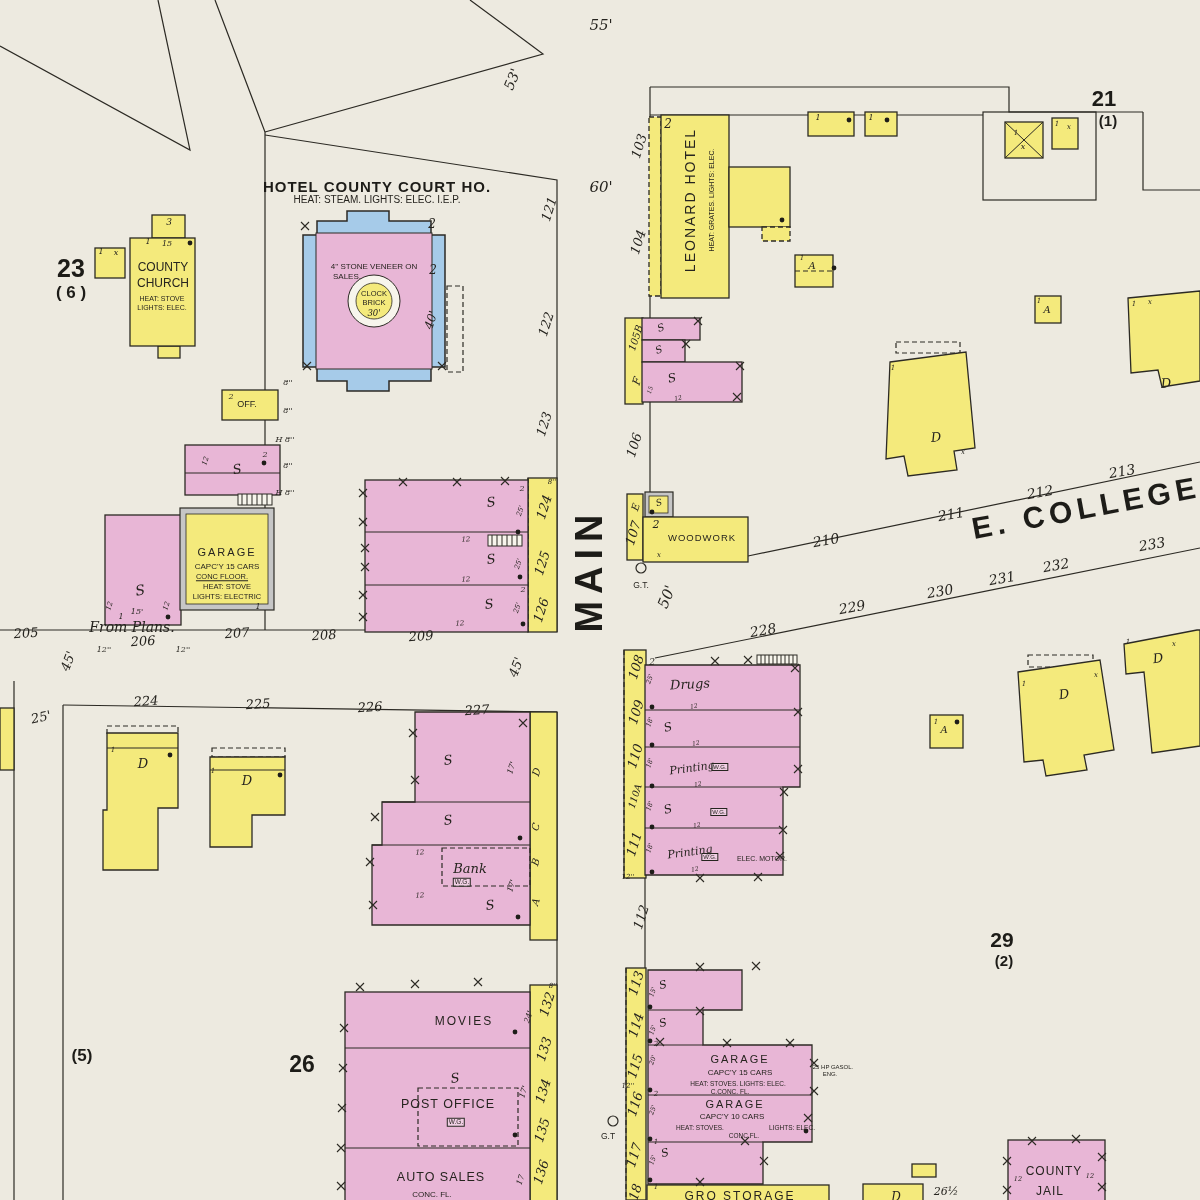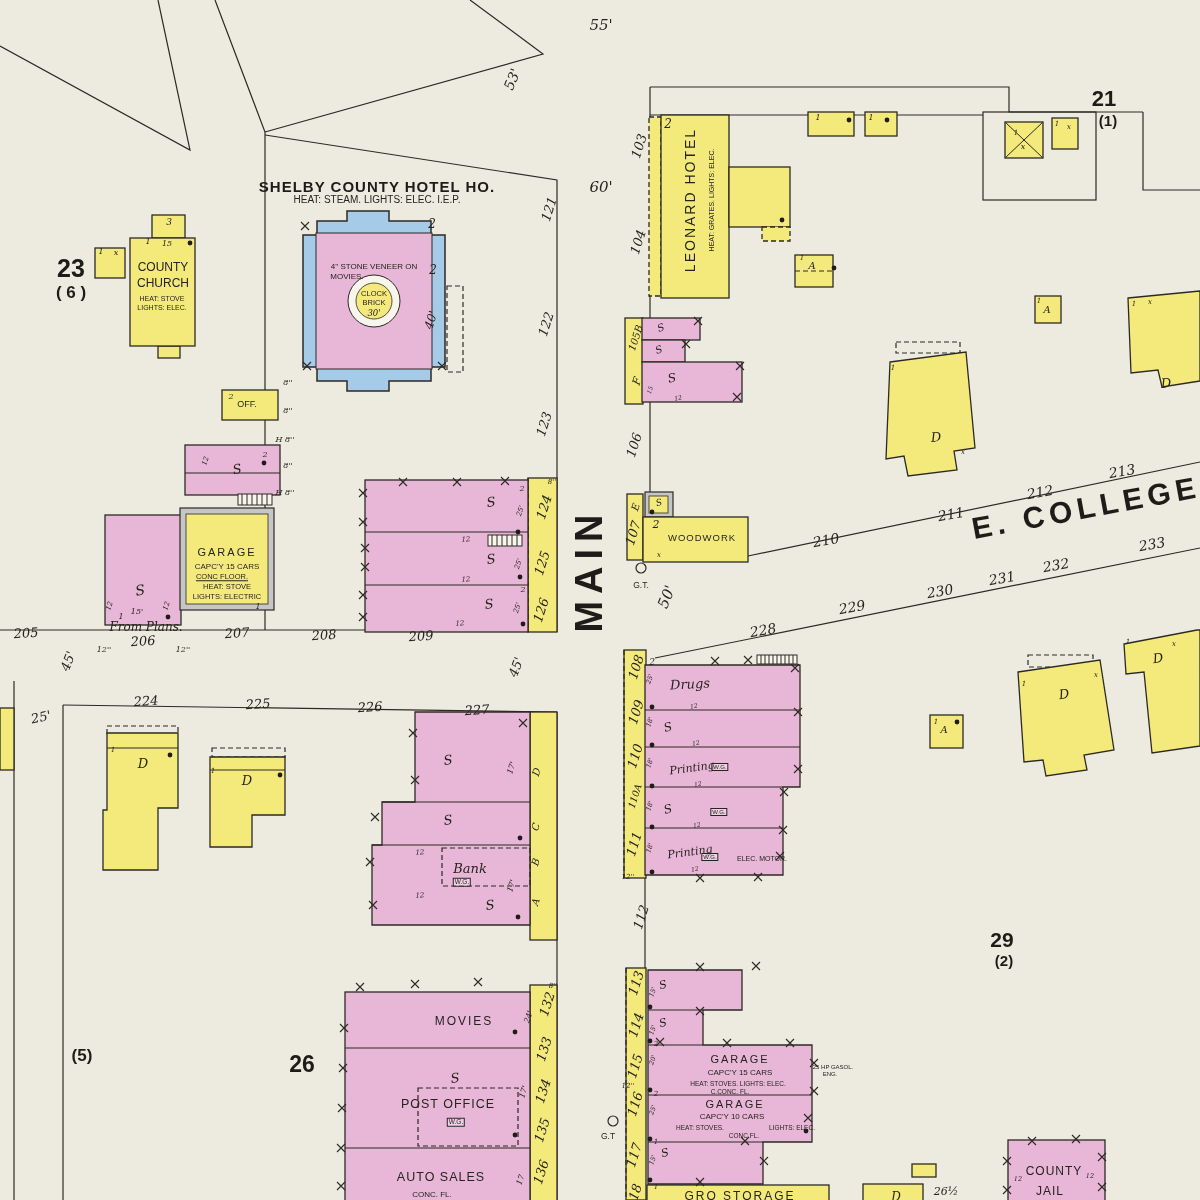--- a/index.html
+++ b/index.html
@@ -294,21 +294,21 @@
       <div class="lbl bn" style="left: 1002px; top: 939px; font-size: 21px; transform: translate(-50%, -50%);">29</div>
       <div class="lbl bn2" style="left: 1004px; top: 960px; font-size: 15px; transform: translate(-50%, -50%);">(2)</div>
       <div class="lbl" style="left: 601px; top: 25px; font-size: 15px; transform: translate(-50%, -50%);">55'</div>
       <div class="lbl" style="left: 512px; top: 79px; font-size: 14px; transform: translate(-50%, -50%) rotate(-68deg);">53'</div>
       <div class="lbl" style="left: 601px; top: 187px; font-size: 15px; transform: translate(-50%, -50%);">60'</div>
       <div class="lbl" style="left: 667px; top: 597px; font-size: 15px; transform: translate(-50%, -50%) rotate(-68deg);">50'</div>
       <div class="lbl" style="left: 68px; top: 661px; font-size: 13px; transform: translate(-50%, -50%) rotate(-68deg);">45'</div>
       <div class="lbl" style="left: 516px; top: 667px; font-size: 13px; transform: translate(-50%, -50%) rotate(-68deg);">45'</div>
       <div class="lbl" style="left: 41px; top: 717px; font-size: 13px; transform: translate(-50%, -50%) rotate(-12deg);">25'</div>
       <div class="lbl" style="left: 26px; top: 633px; font-size: 13px; transform: translate(-50%, -50%) rotate(-4deg);">205</div>
-      <div class="lbl" style="left: 146px; top: 627px; font-size: 12px; transform: translate(-50%, -50%); text-align: right;">From Plans.</div>
+      <div class="lbl" style="left: 132px; top: 627px; font-size: 14px; transform: translate(-50%, -50%); text-align: right;">From Plans.</div>
       <div class="lbl" style="left: 143px; top: 641px; font-size: 13px; transform: translate(-50%, -50%) rotate(-4deg);">206</div>
       <div class="lbl" style="left: 104px; top: 650px; font-size: 8px; transform: translate(-50%, -50%);">12''</div>
       <div class="lbl" style="left: 183px; top: 650px; font-size: 8px; transform: translate(-50%, -50%);">12''</div>
       <div class="lbl" style="left: 237px; top: 633px; font-size: 13px; transform: translate(-50%, -50%) rotate(-4deg);">207</div>
       <div class="lbl" style="left: 324px; top: 635px; font-size: 13px; transform: translate(-50%, -50%) rotate(-4deg);">208</div>
       <div class="lbl" style="left: 421px; top: 636px; font-size: 13px; transform: translate(-50%, -50%) rotate(-4deg);">209</div>
       <div class="lbl" style="left: 146px; top: 701px; font-size: 13px; transform: translate(-50%, -50%) rotate(-4deg);">224</div>
       <div class="lbl" style="left: 258px; top: 704px; font-size: 13px; transform: translate(-50%, -50%) rotate(-4deg);">225</div>
       <div class="lbl" style="left: 370px; top: 707px; font-size: 13px; transform: translate(-50%, -50%) rotate(-4deg);">226</div>
       <div class="lbl" style="left: 477px; top: 710px; font-size: 13px; transform: translate(-50%, -50%) rotate(-4deg);">227</div>
@@ -353,24 +353,24 @@
       <div class="lbl" style="left: 826px; top: 540px; font-size: 14px; transform: translate(-50%, -50%) rotate(-10deg);">210</div>
       <div class="lbl" style="left: 951px; top: 514px; font-size: 14px; transform: translate(-50%, -50%) rotate(-10deg);">211</div>
       <div class="lbl" style="left: 1040px; top: 492px; font-size: 14px; transform: translate(-50%, -50%) rotate(-10deg);">212</div>
       <div class="lbl" style="left: 1122px; top: 471px; font-size: 14px; transform: translate(-50%, -50%) rotate(-10deg);">213</div>
       <div class="lbl" style="left: 763px; top: 630px; font-size: 14px; transform: translate(-50%, -50%) rotate(-10deg);">228</div>
       <div class="lbl" style="left: 852px; top: 607px; font-size: 14px; transform: translate(-50%, -50%) rotate(-10deg);">229</div>
       <div class="lbl" style="left: 940px; top: 591px; font-size: 14px; transform: translate(-50%, -50%) rotate(-10deg);">230</div>
       <div class="lbl" style="left: 1002px; top: 578px; font-size: 14px; transform: translate(-50%, -50%) rotate(-10deg);">231</div>
       <div class="lbl" style="left: 1056px; top: 565px; font-size: 14px; transform: translate(-50%, -50%) rotate(-10deg);">232</div>
       <div class="lbl" style="left: 1152px; top: 544px; font-size: 14px; transform: translate(-50%, -50%) rotate(-10deg);">233</div>
-      <div class="lbl capb" style="left: 377px; top: 186px; font-size: 15px; letter-spacing: 1px; transform: translate(-50%, -50%);">SHELBY COUNTY HOTEL HO.</div>
+      <div class="lbl capb" style="left: 377px; top: 186px; font-size: 15px; letter-spacing: 1px; transform: translate(-50%, -50%);">HOTEL COUNTY COURT HO.</div>
       <div class="lbl cap" style="left: 377px; top: 200px; font-size: 10px; transform: translate(-50%, -50%);">HEAT: STEAM. LIGHTS: ELEC. I.E.P.</div>
       <div class="lbl cap" style="left: 374px; top: 267px; font-size: 8px; transform: translate(-50%, -50%);">4'' STONE VENEER ON</div>
-      <div class="lbl cap" style="left: 347px; top: 277px; font-size: 8px; transform: translate(-50%, -50%);">MOVIES.</div>
+      <div class="lbl cap" style="left: 347px; top: 277px; font-size: 8px; transform: translate(-50%, -50%);">SALES.</div>
       <div class="lbl cap" style="left: 374px; top: 294px; font-size: 7.5px; transform: translate(-50%, -50%);">CLOCK</div>
       <div class="lbl cap" style="left: 374px; top: 303px; font-size: 7.5px; transform: translate(-50%, -50%);">BRICK</div>
       <div class="lbl" style="left: 374px; top: 313px; font-size: 8.5px; transform: translate(-50%, -50%);">30'</div>
       <div class="lbl" style="left: 431px; top: 320px; font-size: 12px; transform: translate(-50%, -50%) rotate(-72deg);">40'</div>
       <div class="lbl" style="left: 432px; top: 224px; font-size: 12px; transform: translate(-50%, -50%);">2</div>
       <div class="lbl" style="left: 433px; top: 270px; font-size: 12px; transform: translate(-50%, -50%);">2</div>
       <div class="lbl cap" style="left: 163px; top: 267px; font-size: 12px; transform: translate(-50%, -50%);">COUNTY</div>
       <div class="lbl cap" style="left: 163px; top: 283px; font-size: 12px; transform: translate(-50%, -50%);">CHURCH</div>
       <div class="lbl cap" style="left: 162px; top: 298px; font-size: 7px; transform: translate(-50%, -50%);">HEAT: STOVE</div>
       <div class="lbl cap" style="left: 162px; top: 307px; font-size: 7px; transform: translate(-50%, -50%);">LIGHTS: ELEC.</div>

